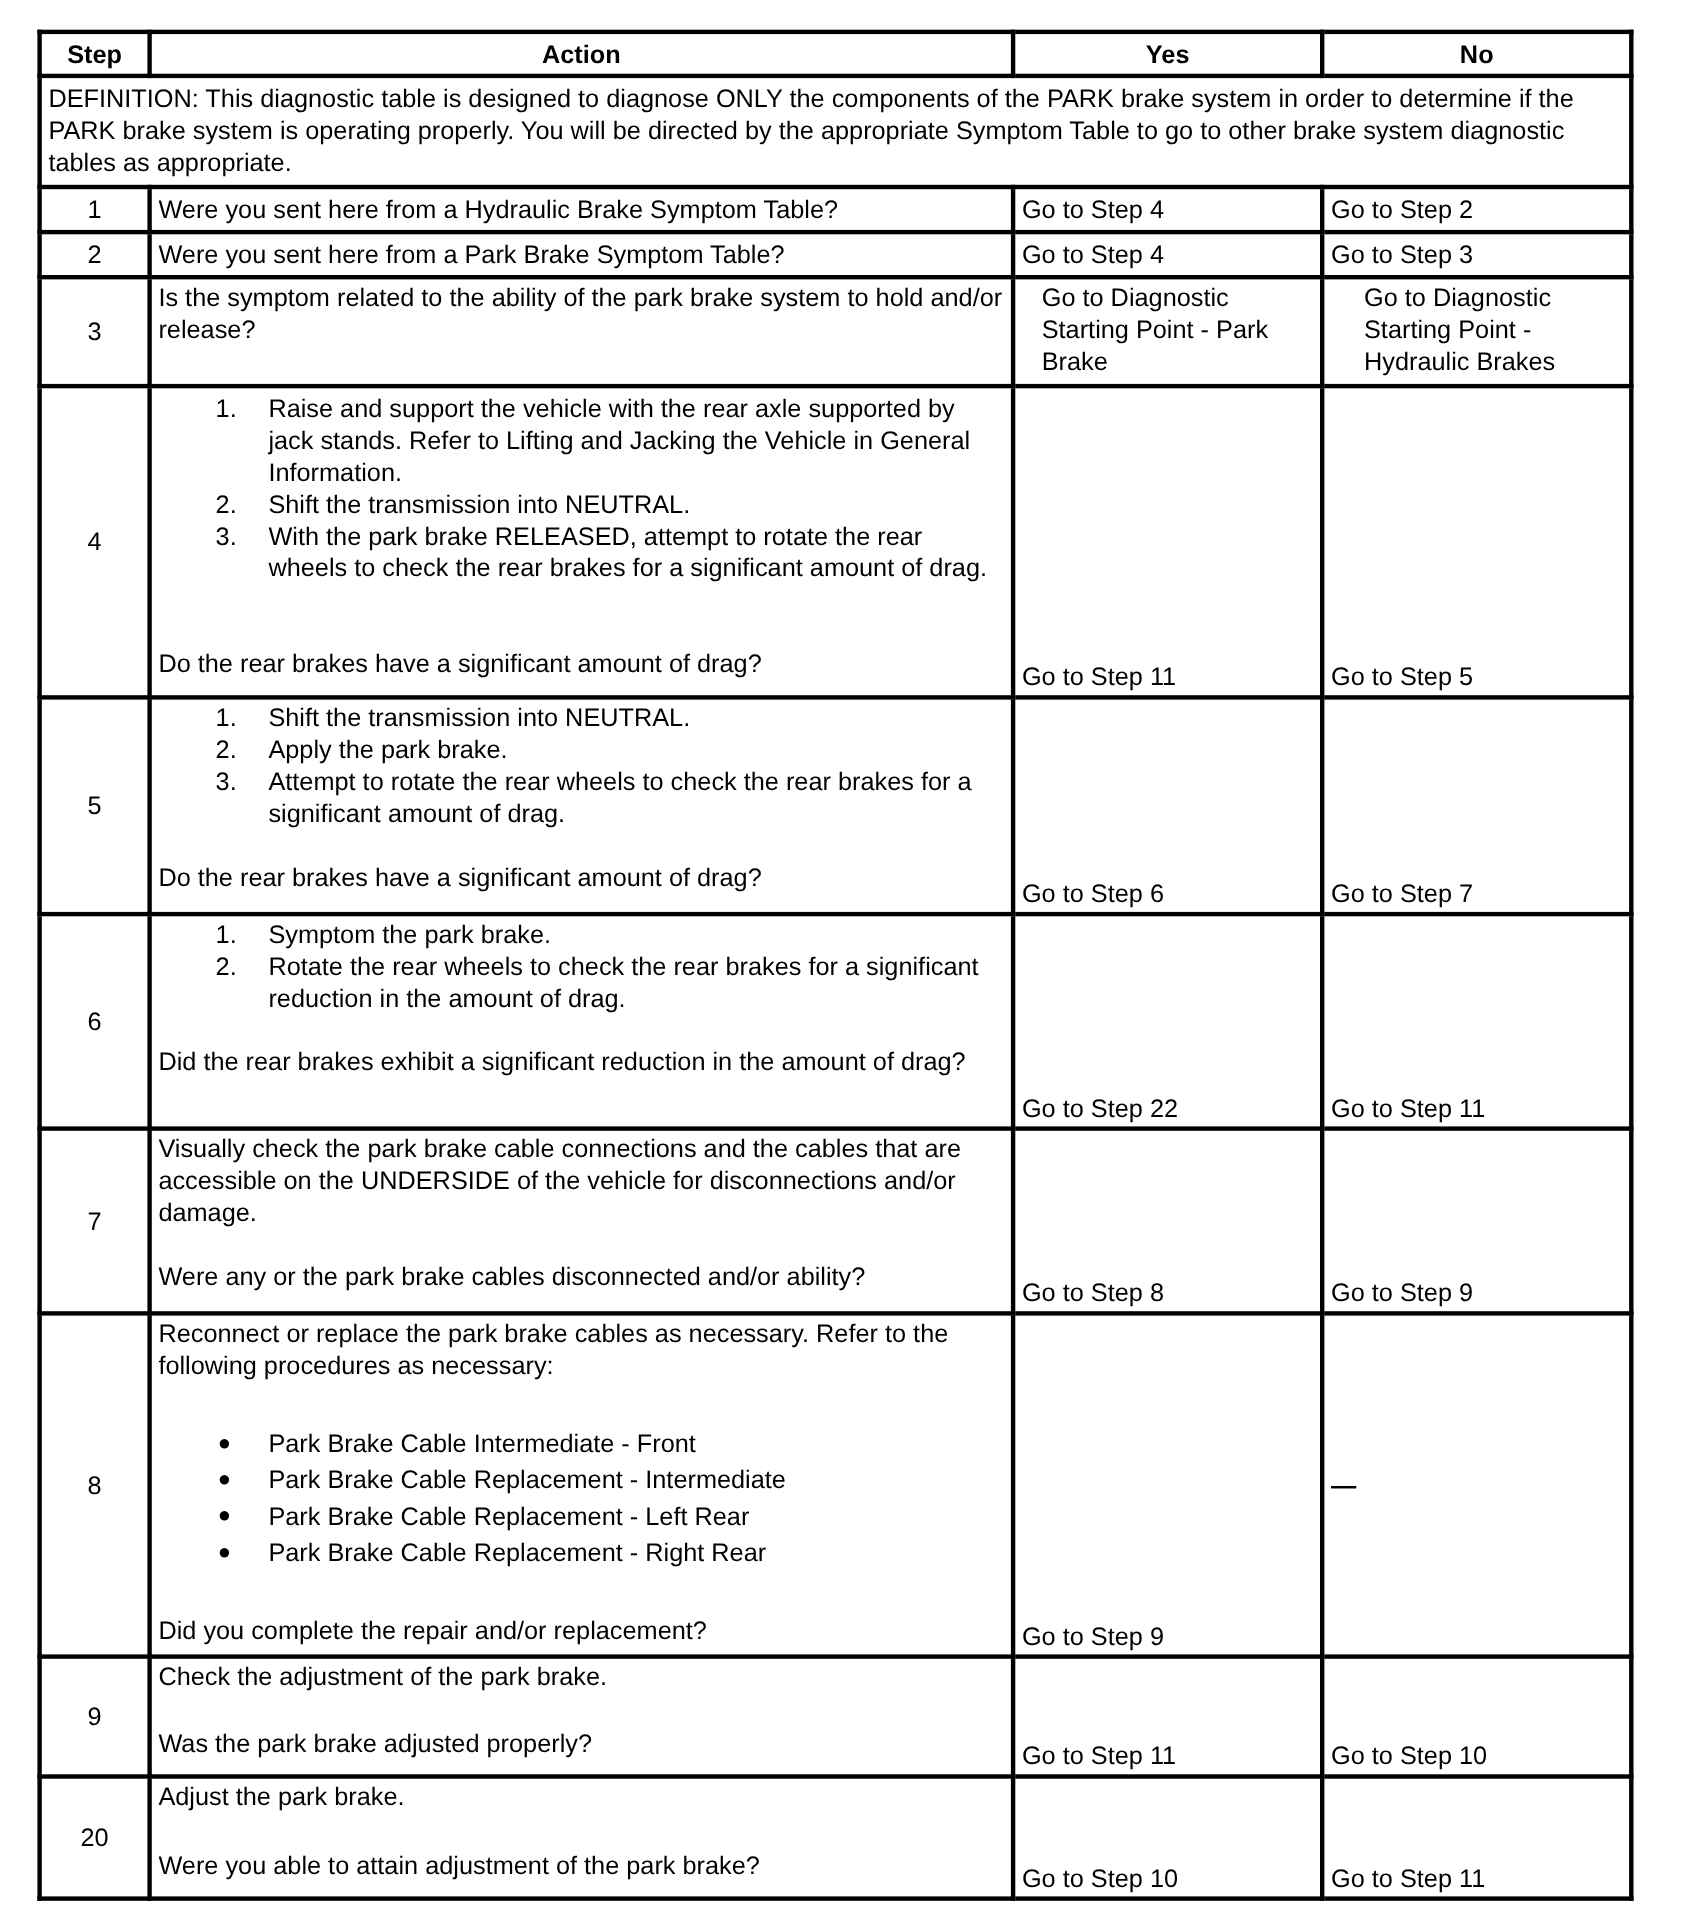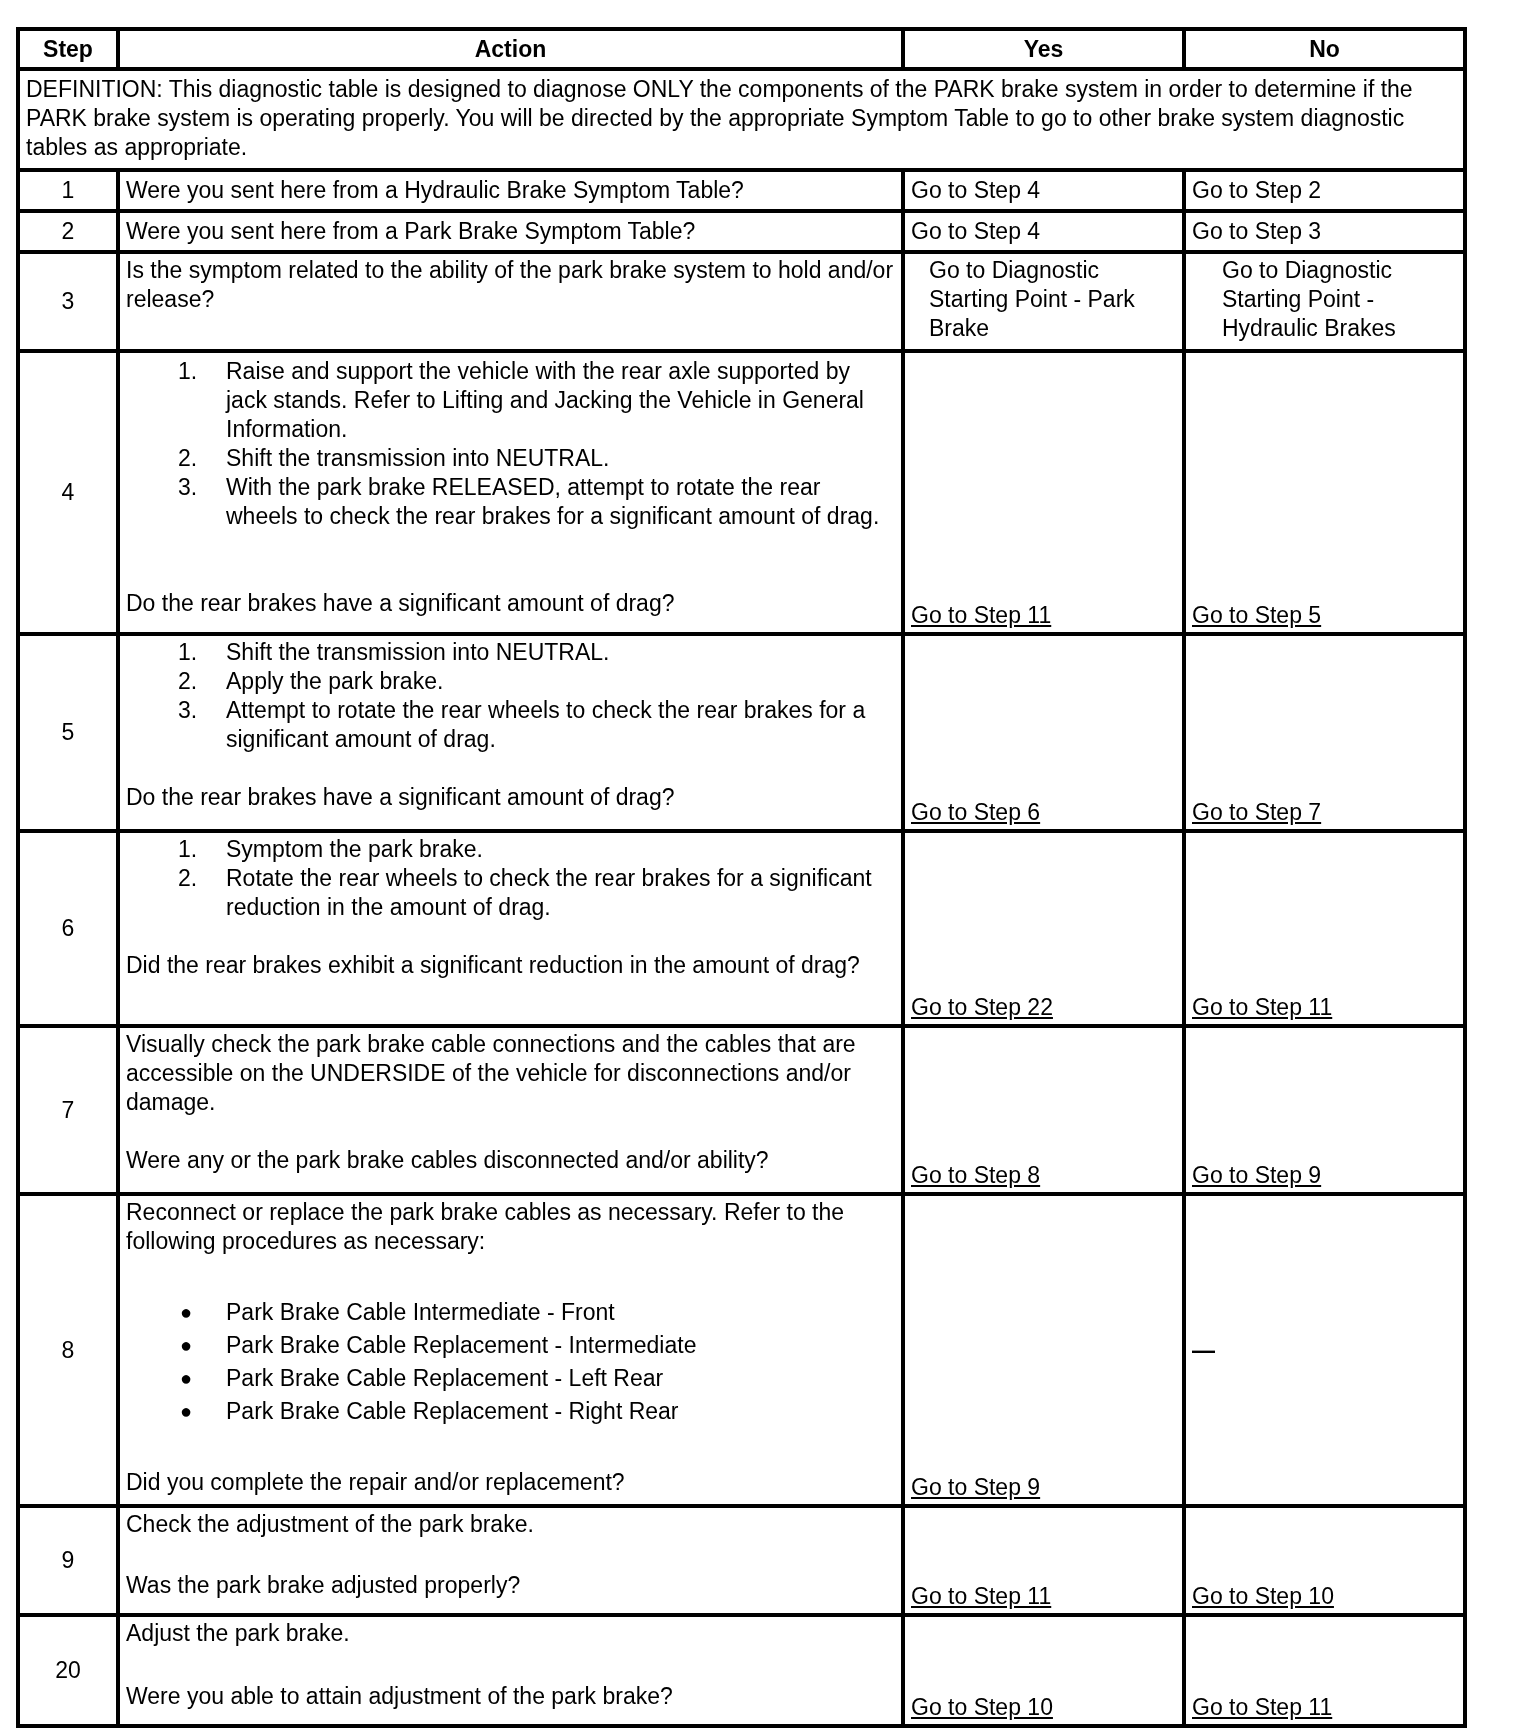--- a/index.html
+++ b/index.html
@@ -1,25 +1,25 @@
 <!DOCTYPE html>
 <html><head>
 <meta charset="utf-8">
 <style>
   html, body { margin: 0; padding: 0; background: #ffffff; }
   body { width: 1536px; height: 1736px; position: relative; overflow: hidden;
          font-family: "Liberation Sans", sans-serif; color: #000000; }
-  #diag-table { position: absolute; left: 16px; top: 27px; width: 1447px;
+  #diag-table { position: absolute; left: 34px; top: 27px; width: 1447px;
                 border-collapse: collapse; table-layout: fixed; }
   #diag-table td, #diag-table th { border: 4px solid #000; padding: 0 6px;
                 font-size: 23px; line-height: 29px; vertical-align: top; }
   #diag-table th { font-weight: bold; text-align: center; vertical-align: middle; height: 36px; }
   .c-step { text-align: center; vertical-align: middle !important; }
   .c-ans { text-align: left; }
-  .ans-bottom { vertical-align: bottom !important; padding-bottom: 2px !important; text-decoration: underline; }
+  .ans-bottom { vertical-align: bottom !important; padding-bottom: 2px !important; }
   .def { padding: 4px 6px !important; }
   .olist { margin: 0; padding: 0; list-style: none; }
   .olist li { position: relative; padding-left: 100px; }
   .olist li .num { position: absolute; left: 52px; width: 30px; }
   .ulist { margin: 0; padding: 0; list-style: none; }
   .ulist li { position: relative; padding-left: 100px; line-height: 33px; }
   .ulist li .bullet { position: absolute; left: 54px; font-size: 20px; }
   .gap { height: 29px; }
   .gap2 { height: 58px; }
 </style>

